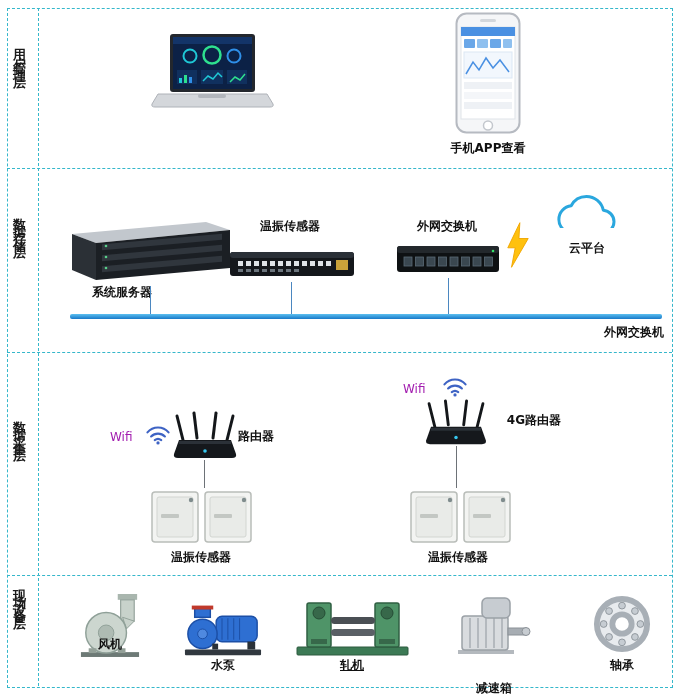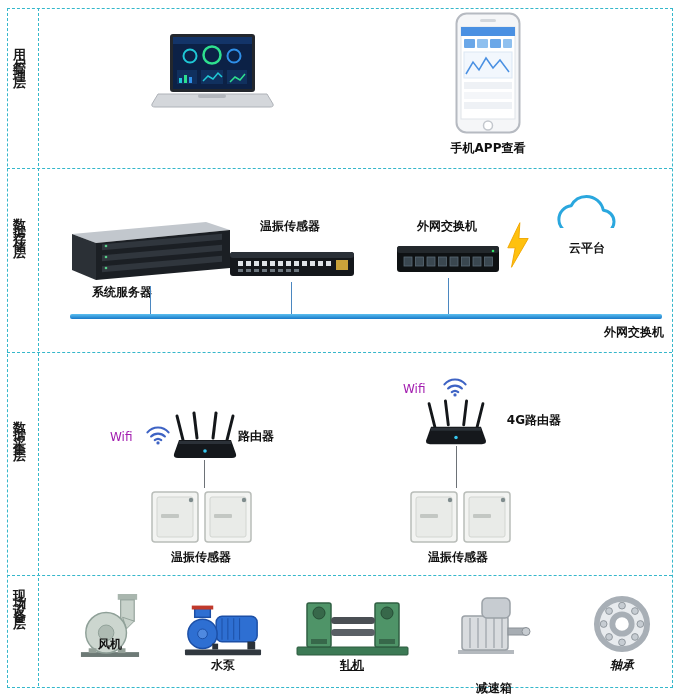--- a/index.html
+++ b/index.html
@@ -333,14 +333,14 @@
           <circle cx="43.4" cy="43.4" r="3.5"></circle>
         <circle cx="30" cy="49" r="3.5"></circle>
           <circle cx="16.6" cy="43.4" r="3.5"></circle>
         <circle cx="11" cy="30" r="3.5"></circle>
           <circle cx="16.6" cy="16.6" r="3.5"></circle>
         <circle cx="30" cy="11" r="3.5"></circle>
           <circle cx="43.4" cy="16.6" r="3.5"></circle>
       </g>
     </svg>
   </div>
-  <div class="lbl" style="left:589px;top:657px;width:66px;font-style:italic;">轴承</div>
+  <div class="lbl" style="left:589px;top:657px;width:66px;">轴承</div>
 </div>
 
 </body></html>

